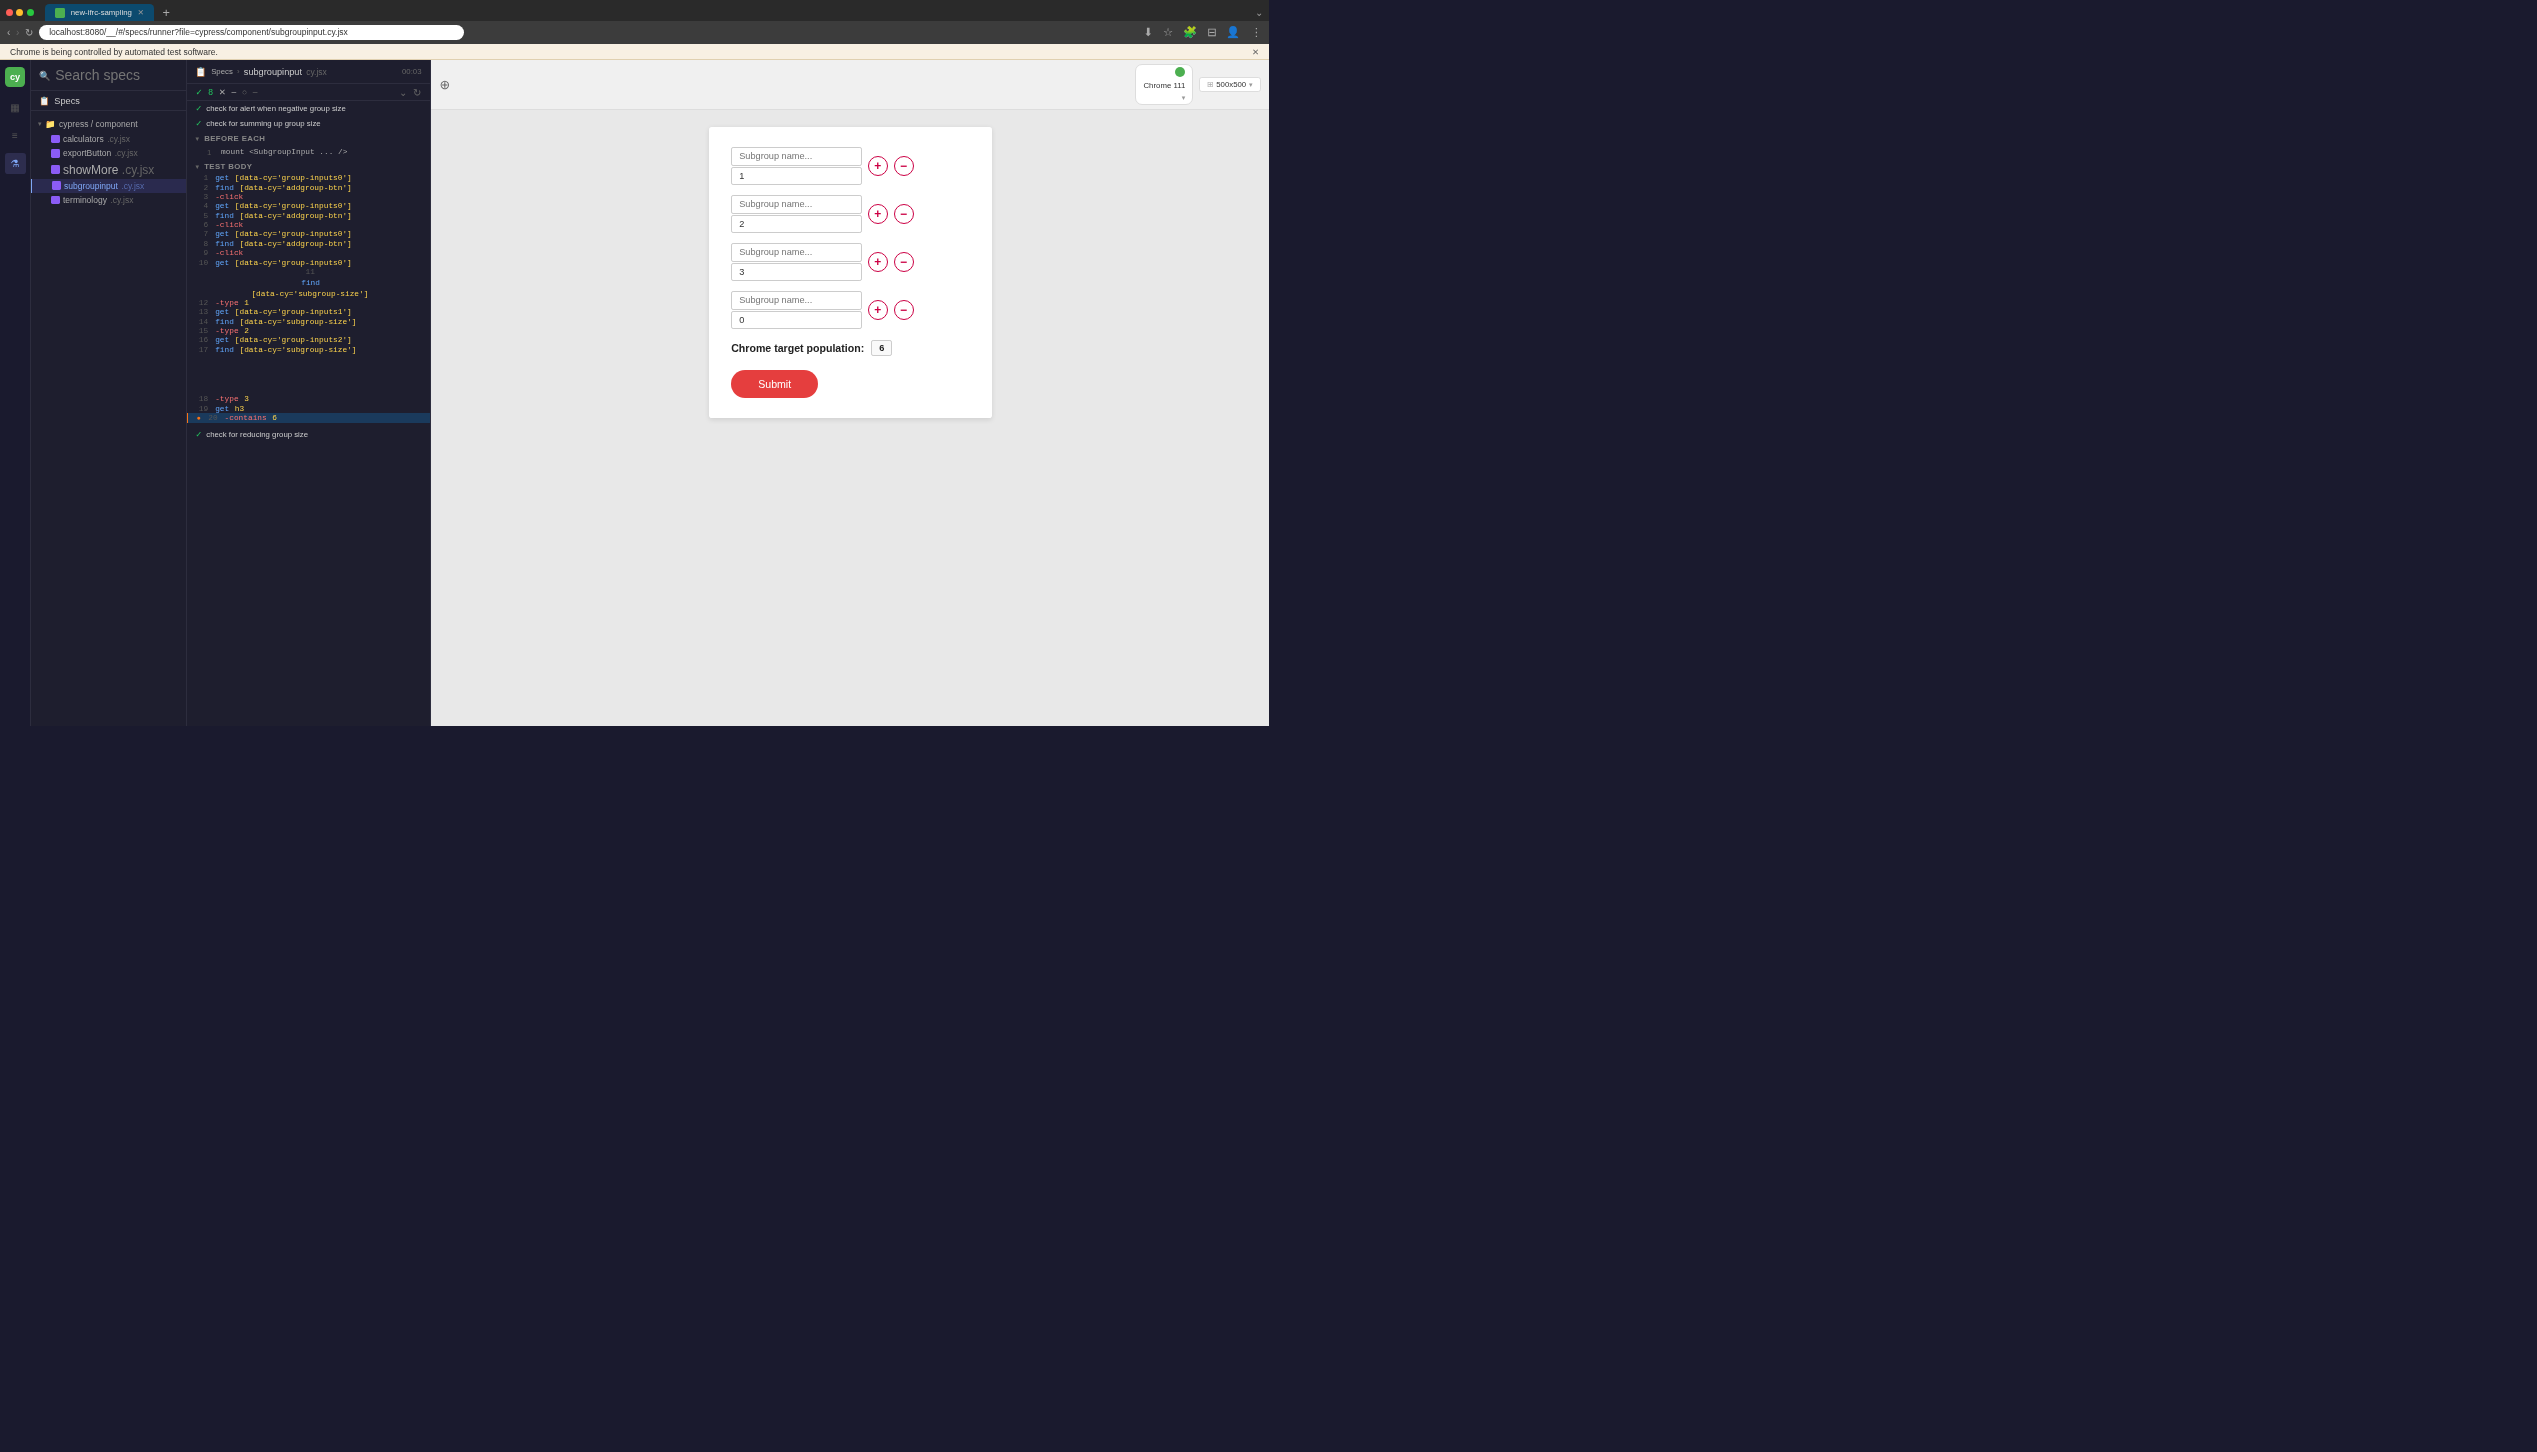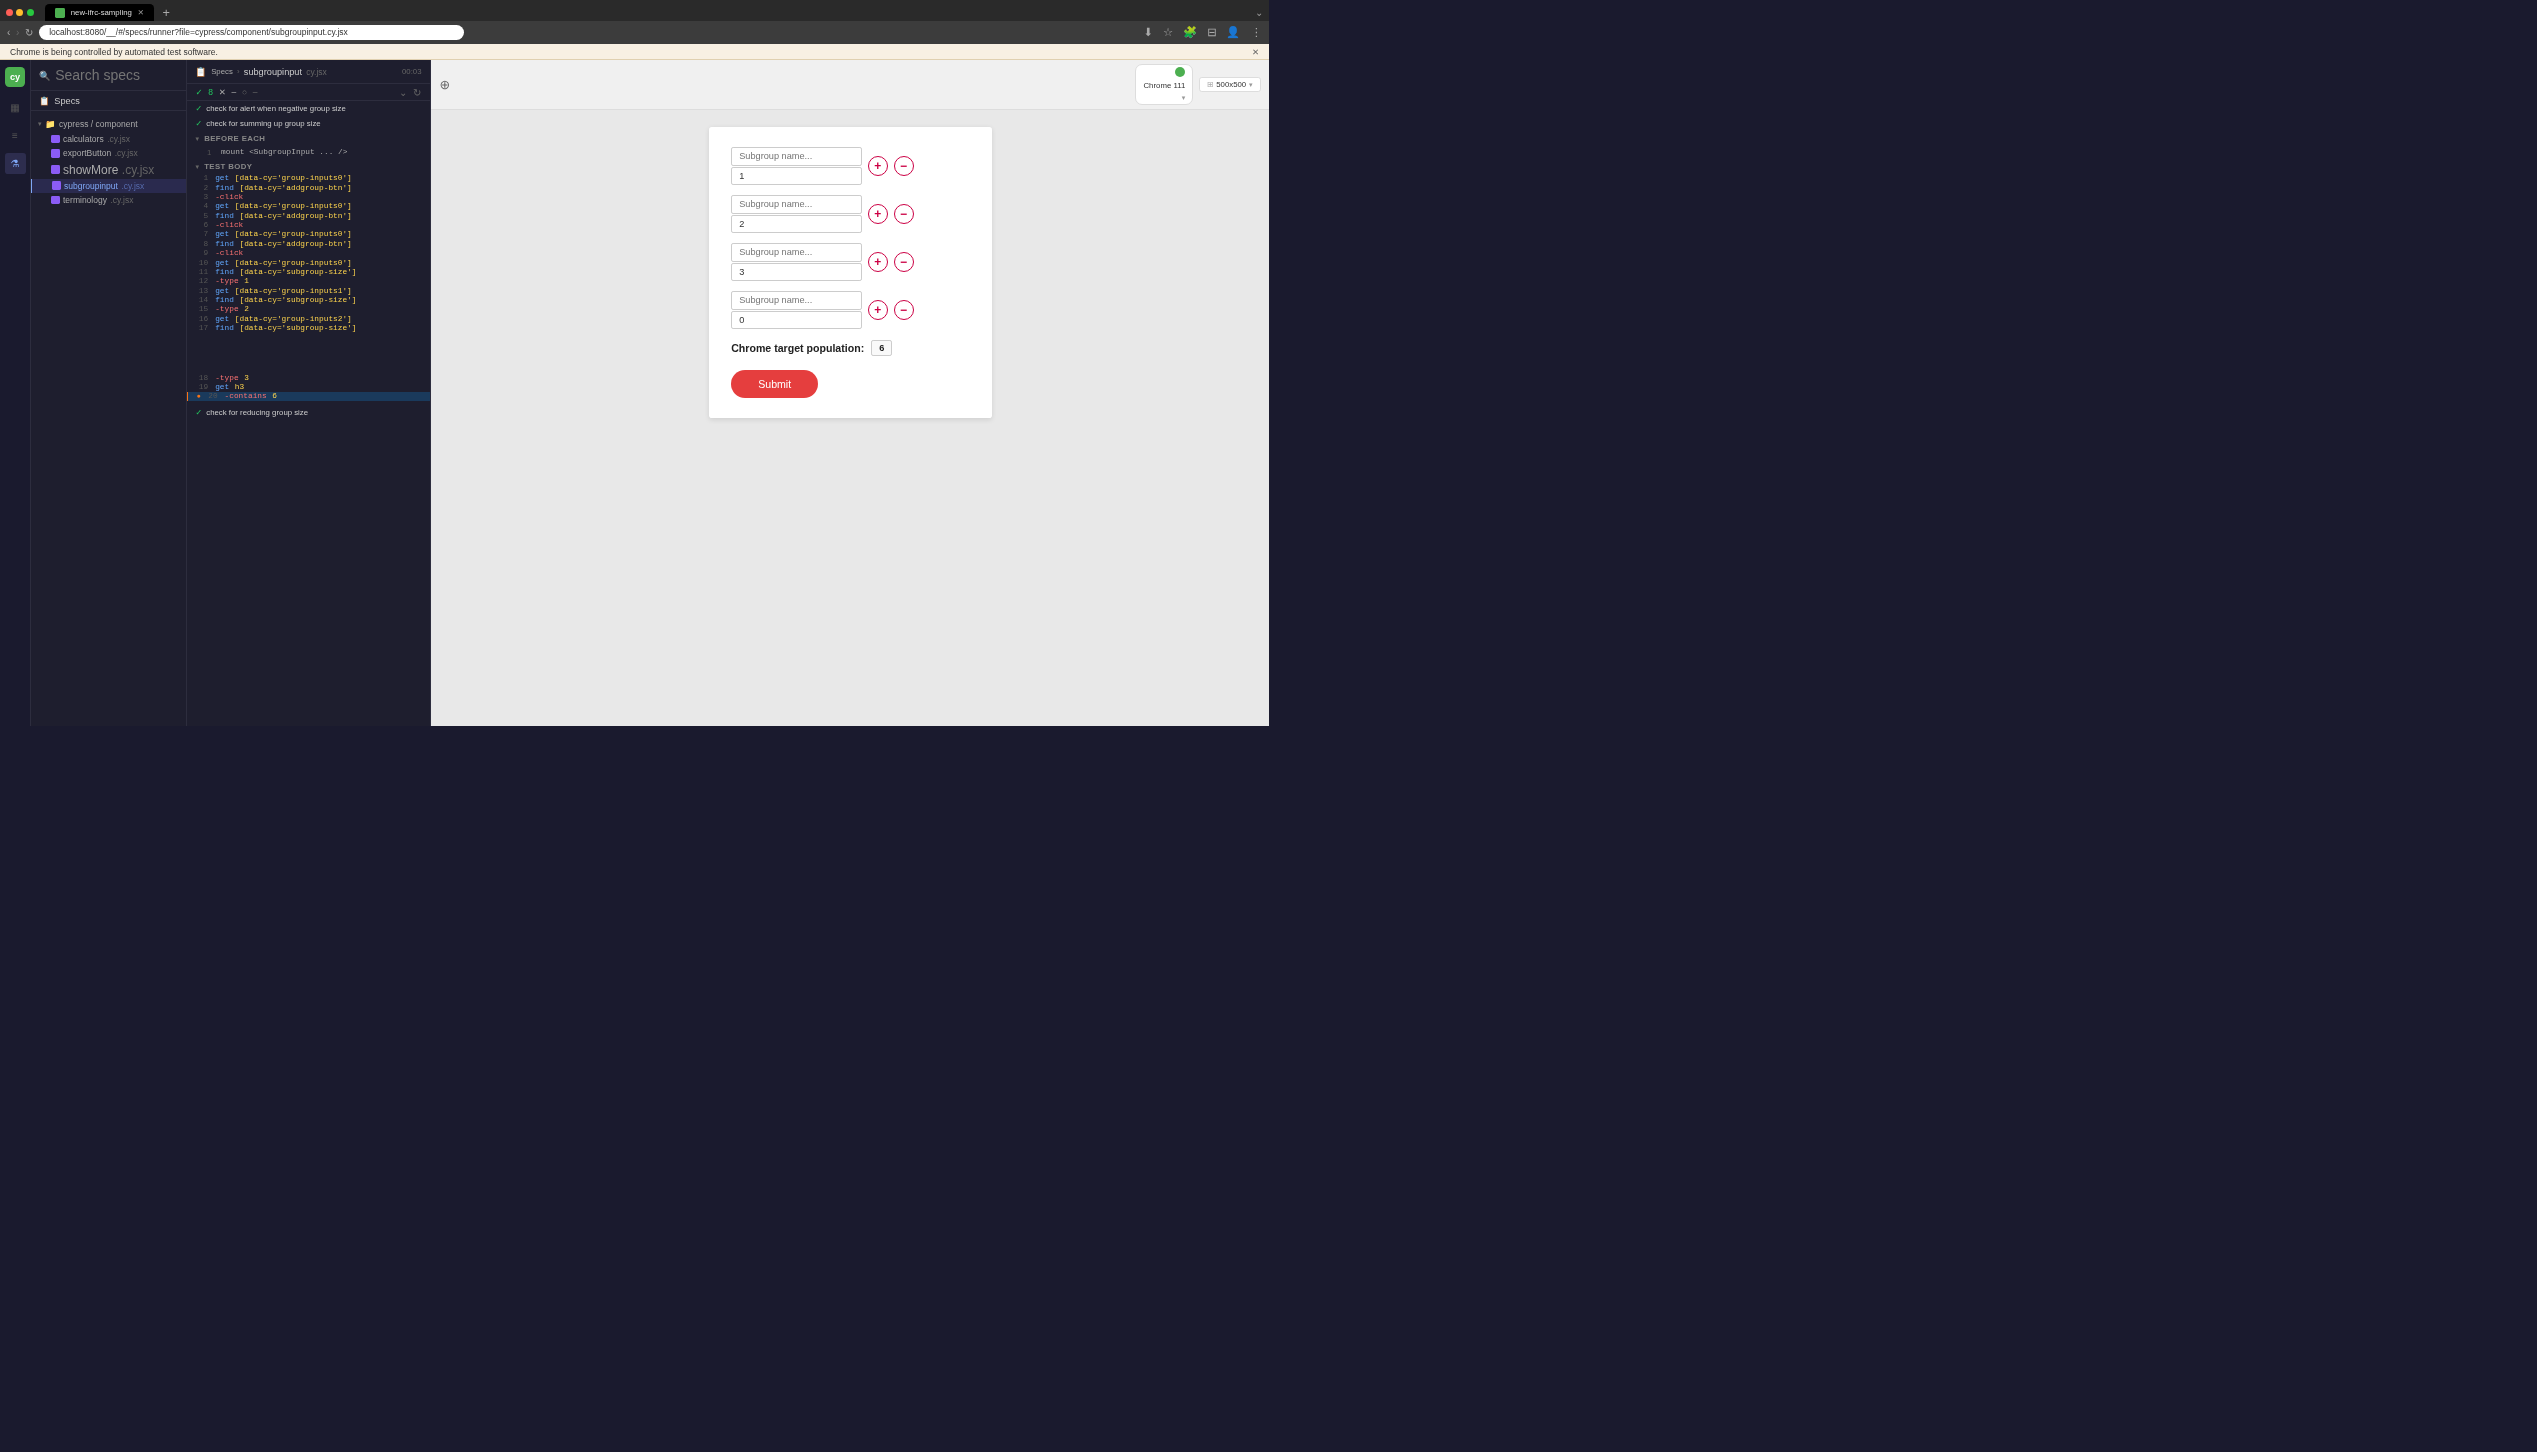--- a/index.html
+++ b/index.html
@@ -8,21 +8,21 @@
 </head>
 <body>
 
 <div>
   <div style="background:#2a2a2a; display:flex; align-items:center; padding:4.2px 5.7px 0; gap:5.7px;">
     <div style="display:flex;gap:3.5px;margin-right:5.7px;">
       <div style="width:7px;height:7px;border-radius:50%;background:#ff5f57;"></div>
       <div style="width:7px;height:7px;border-radius:50%;background:#ffbd2e;"></div>
       <div style="width:7px;height:7px;border-radius:50%;background:#28c940;"></div>
     </div>
-    <div style="background:#000000;color:#ddd;padding:3.5px 10px;border-radius:4.2px 4.2px 0 0;font-size:7.8px;display:flex;align-items:center;gap:5.7px;min-width:106px;">
+    <div style="background:#0c4a6e;color:#ddd;padding:3.5px 10px;border-radius:4.2px 4.2px 0 0;font-size:7.8px;display:flex;align-items:center;gap:5.7px;min-width:106px;">
       <span style="width:10px;height:10px;background:#4CAF50;border-radius:1.4px;display:inline-block;"></span>
       <span>new-ifrc-sampling</span>
       <span style="color:#999;margin-left:auto;">✕</span>
     </div>
     <span style="color:#aaa;font-size:12.7px;cursor:pointer;margin-left:2.8px;">+</span>
     <span style="color:#999;font-size:10px;margin-left:auto;">⌄</span>
   </div>
   <div style="background:#3c3c3c;padding:3.5px 7px;display:flex;align-items:center;gap:5.7px;">
     <span style="color:#aaa;font-size:10px;cursor:pointer;">‹</span>
     <span style="color:#666;font-size:10px;cursor:pointer;">›</span>
@@ -187,21 +187,21 @@
         </div>
         <div style="display:flex;align-items:center;padding:0.7px 8.5px;gap:2.8px;cursor:pointer;">
           <span style="color:#555;width:12.7px;text-align:right;">9</span>
           <span style="color:#f87171;margin-left:4.2px;">-click</span>
         </div>
         <div style="display:flex;align-items:center;padding:0.7px 8.5px;gap:2.8px;cursor:pointer;">
           <span style="color:#555;width:12.7px;text-align:right;">10</span>
           <span style="color:#60a5fa;margin-left:4.2px;">get</span>
           <span style="color:#fcd34d;margin-left:2.8px;">[data-cy='group-inputs0']</span>
         </div>
-        <div style="display:flex;align-items:center;padding:0.7px 8.5px;gap:2.8px;cursor:pointer;">
+        <div style="display:flex;align-items:center;padding:0.7px 8.5px;gap:2.8px;cursor:pointer;flex-direction:column;">
           <span style="color:#555;width:12.7px;text-align:right;">11</span>
           <span style="color:#60a5fa;margin-left:4.2px;">find</span>
           <span style="color:#fcd34d;margin-left:2.8px;">[data-cy='subgroup-size']</span>
         </div>
         <div style="display:flex;align-items:center;padding:0.7px 8.5px;gap:2.8px;cursor:pointer;">
           <span style="color:#555;width:12.7px;text-align:right;">12</span>
           <span style="color:#f87171;margin-left:4.2px;">-type</span>
           <span style="color:#fcd34d;margin-left:2.8px;">1</span>
         </div>
         <div style="display:flex;align-items:center;padding:0.7px 8.5px;gap:2.8px;cursor:pointer;">

